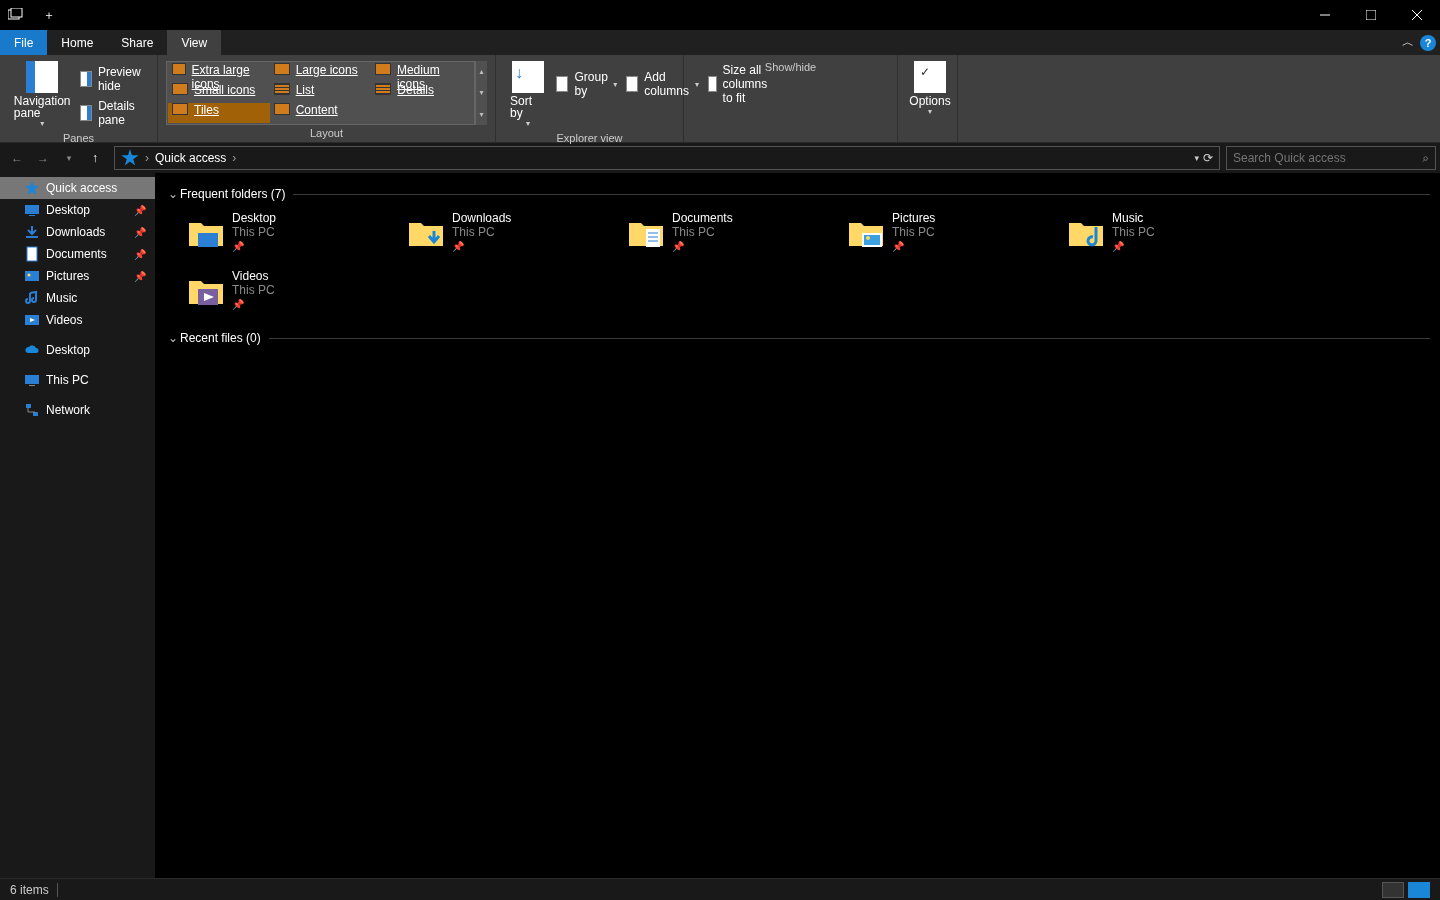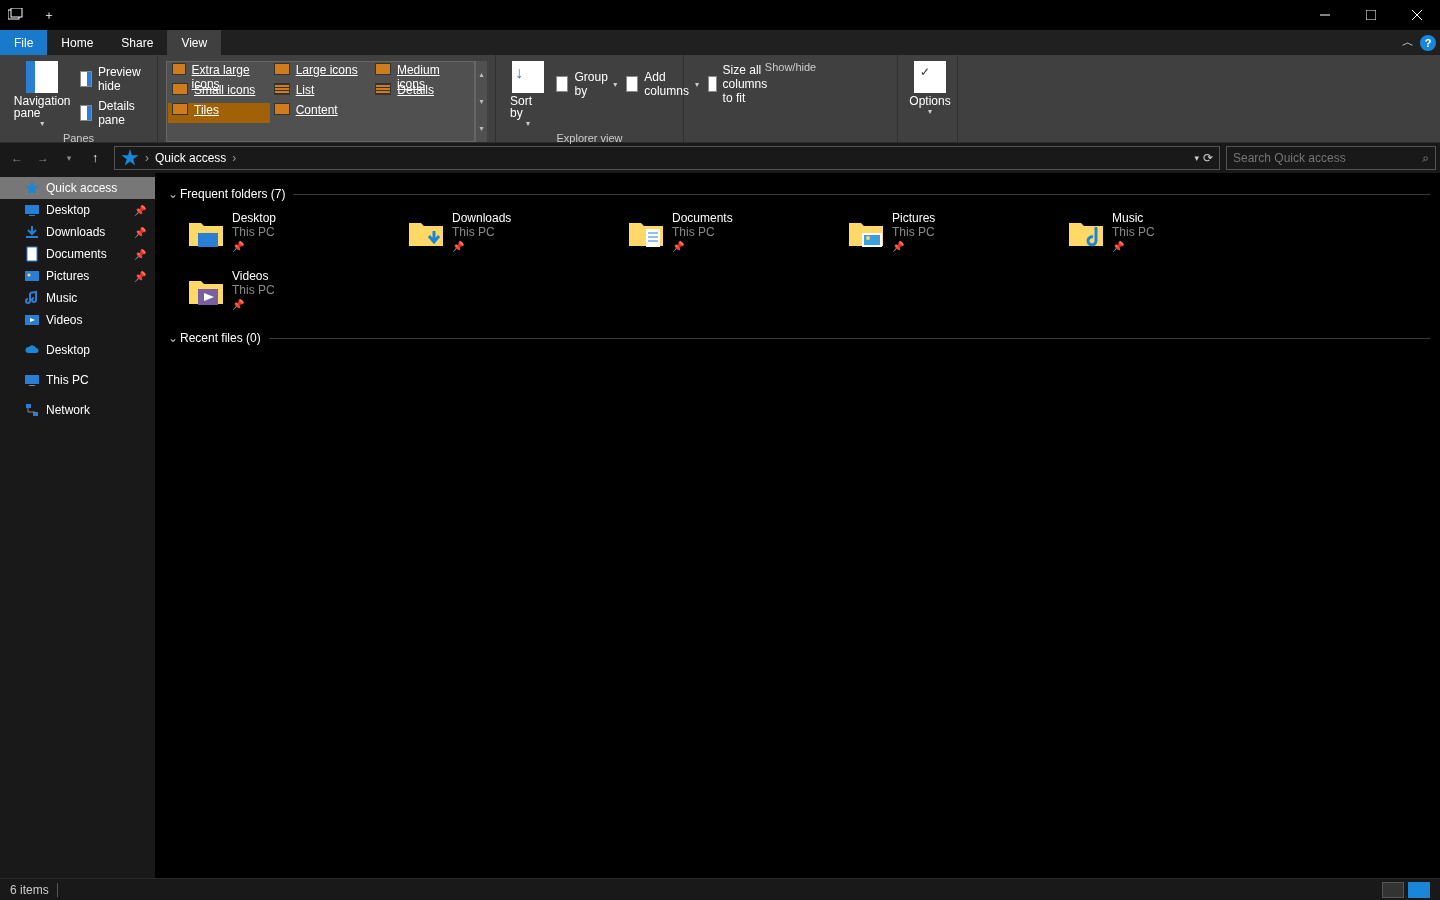--- a/index.html
+++ b/index.html
@@ -175,20 +175,21 @@
             <span>Content</span>
           </div>
         <div class="layout-cell"></div>
       </div>
       <div class="layout-scroll">
           <div>▴</div>
           <div>▾</div>
           <div>▾</div>
         </div>
     </div>
+    <div class="group-title">Layout</div>
   </div>
 
   <div class="group" style="width:188px">
     <div class="group-body">
       <div class="big-btn">
         <div class="ico" style="background:#fff;position:relative">
             <span style="position:absolute;left:3px;top:3px;font-size:16px;color:#2a7ed3">↓</span>
           </div>
         <span class="lbl">Sort by</span>
           <span style="font-size:8px;color:#ccc">▾</span>

